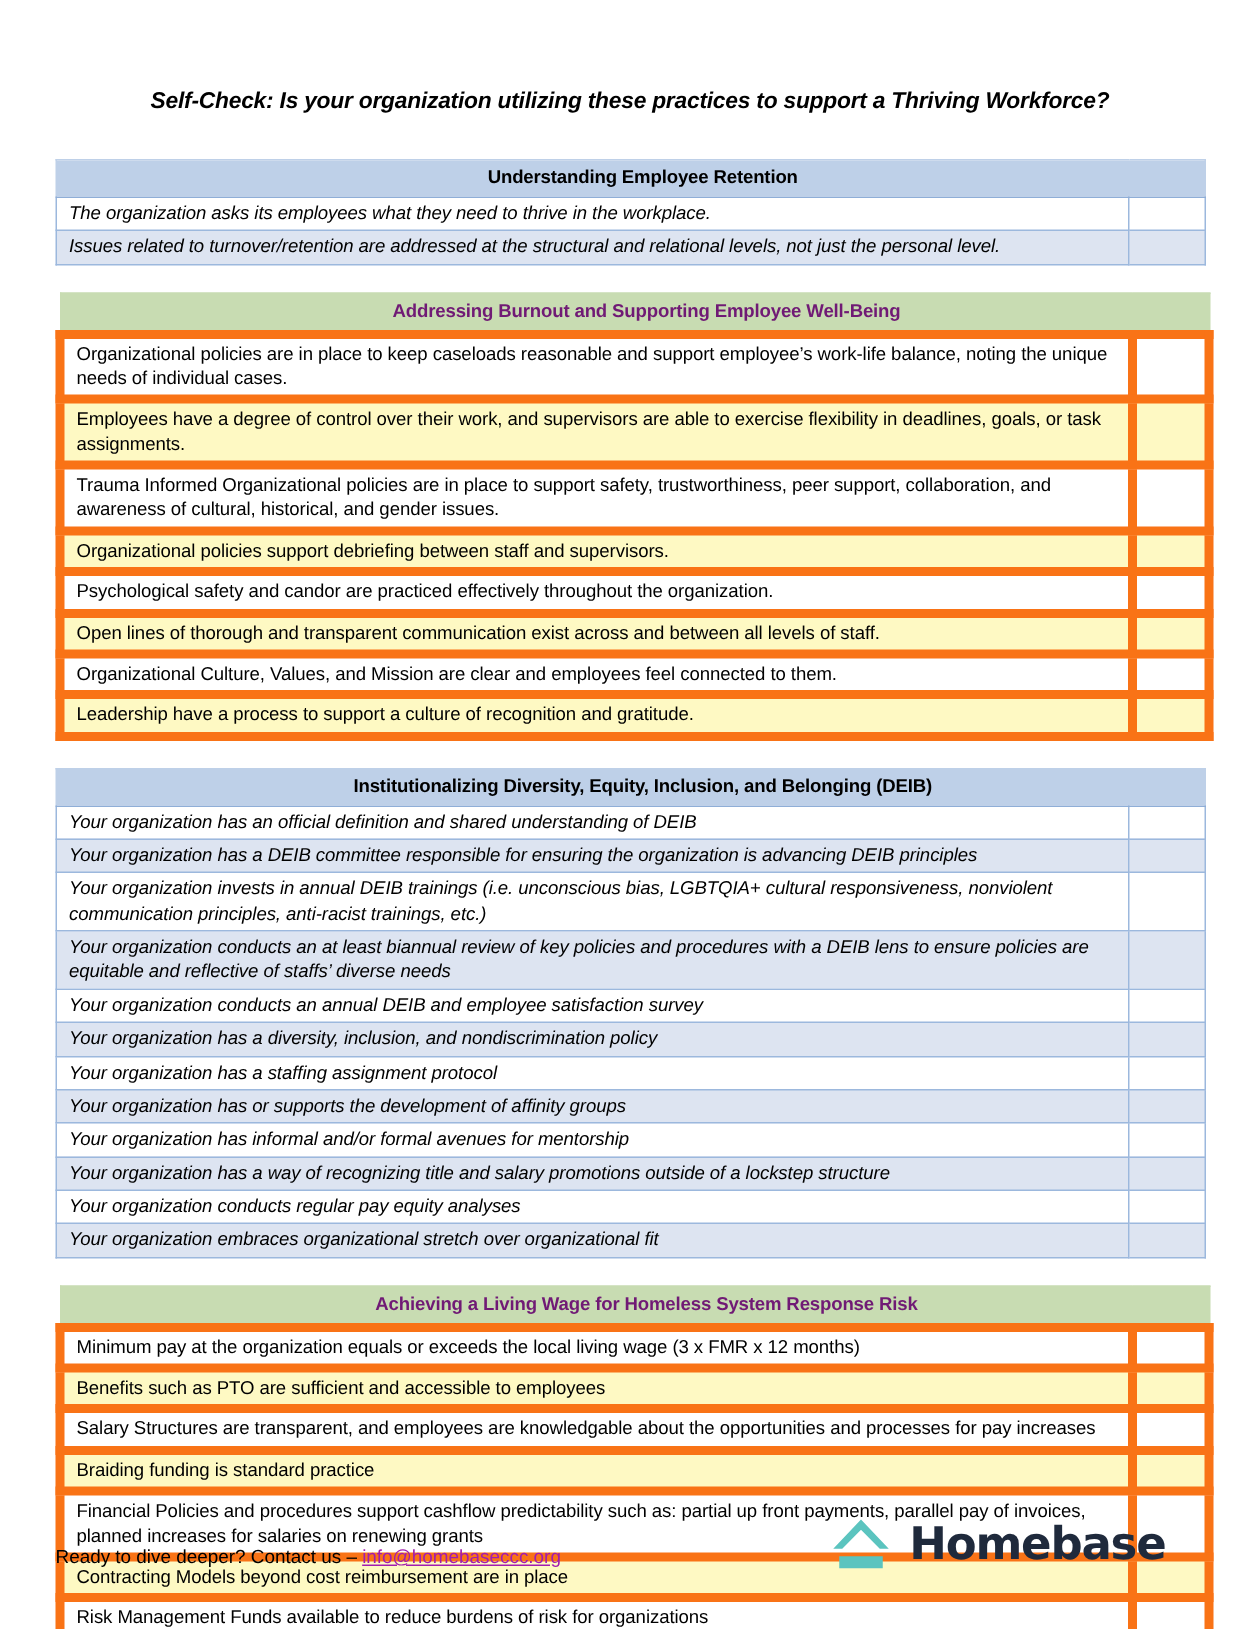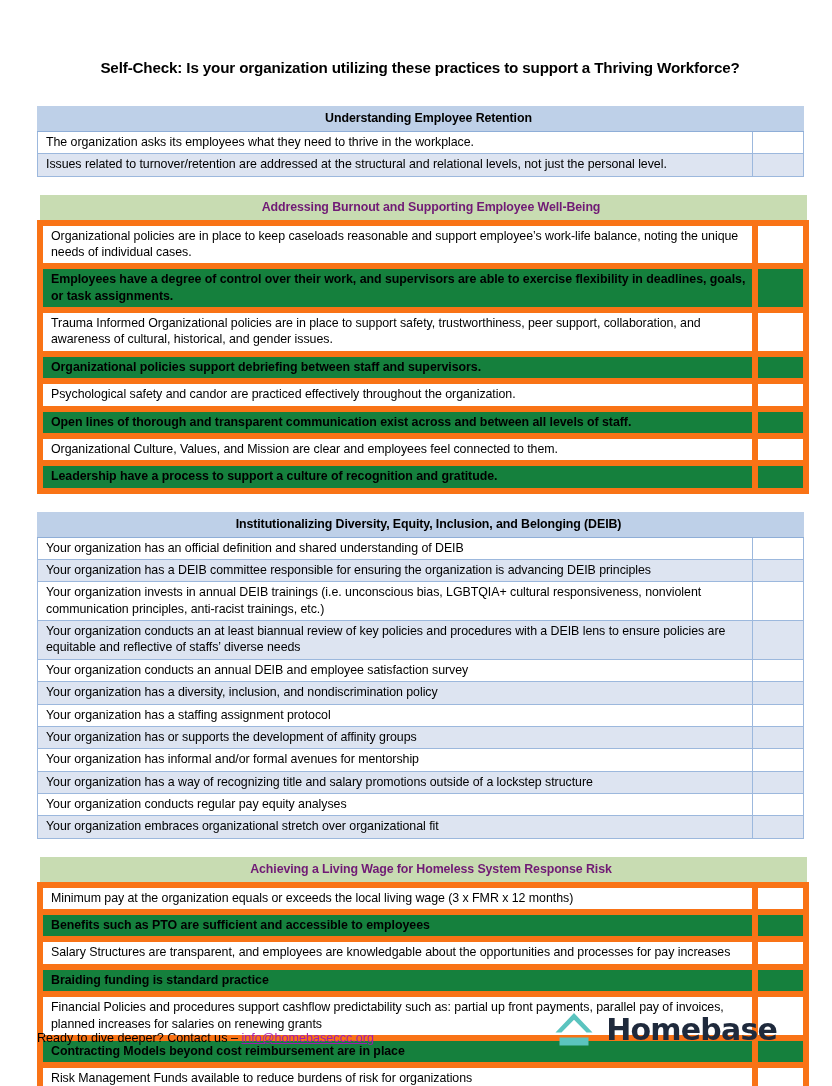--- a/index.html
+++ b/index.html
@@ -26,20 +26,21 @@
     position: absolute;
     left: 37px;
     top: 58px;
     width: 766px;
     text-align: center;
     font-size: 15.2px;
     font-weight: bold;
     letter-spacing: -0.15px;
     color: #000000;
     line-height: 1.25;
+    font-style: italic;
   }
   .tables {
     position: absolute;
     left: 37px;
     top: 106px;
     width: 766px;
   }
   table.section {
     width: 766px;
     border-collapse: collapse;
@@ -73,36 +74,37 @@
 
   
   .blue th.section-header {
     background: #bed0e8;
     border: 1px solid #bed0e8;
     border-bottom: 1px solid #8faed7;
     color: #000;
   }
   .blue td {
     border: 1px solid #9cb8dd;
+    font-style: italic;
   }
   .blue tr.odd td { background: #ffffff; }
   .blue tr.even td { background: #dde4f1; }
 
   
   .green th.section-header {
     background: #c8dcb2;
     border: 1px solid #c8dcb2;
     border-bottom: 1px solid #a7c78a;
     color: #701a75;
   }
   .green td {
     border: 6px solid #f97316;
   }
   .green tr.odd td { background: #ffffff; }
-  .green tr.even td { background: #15803d; font-weight: bold; }
+  .green tr.even td { background: #fef9c3; }
 
   .footer {
     position: absolute;
     left: 37px;
     top: 1028px;
     width: 766px;
     height: 48px;
   }
   .footer-text {
     position: absolute;

